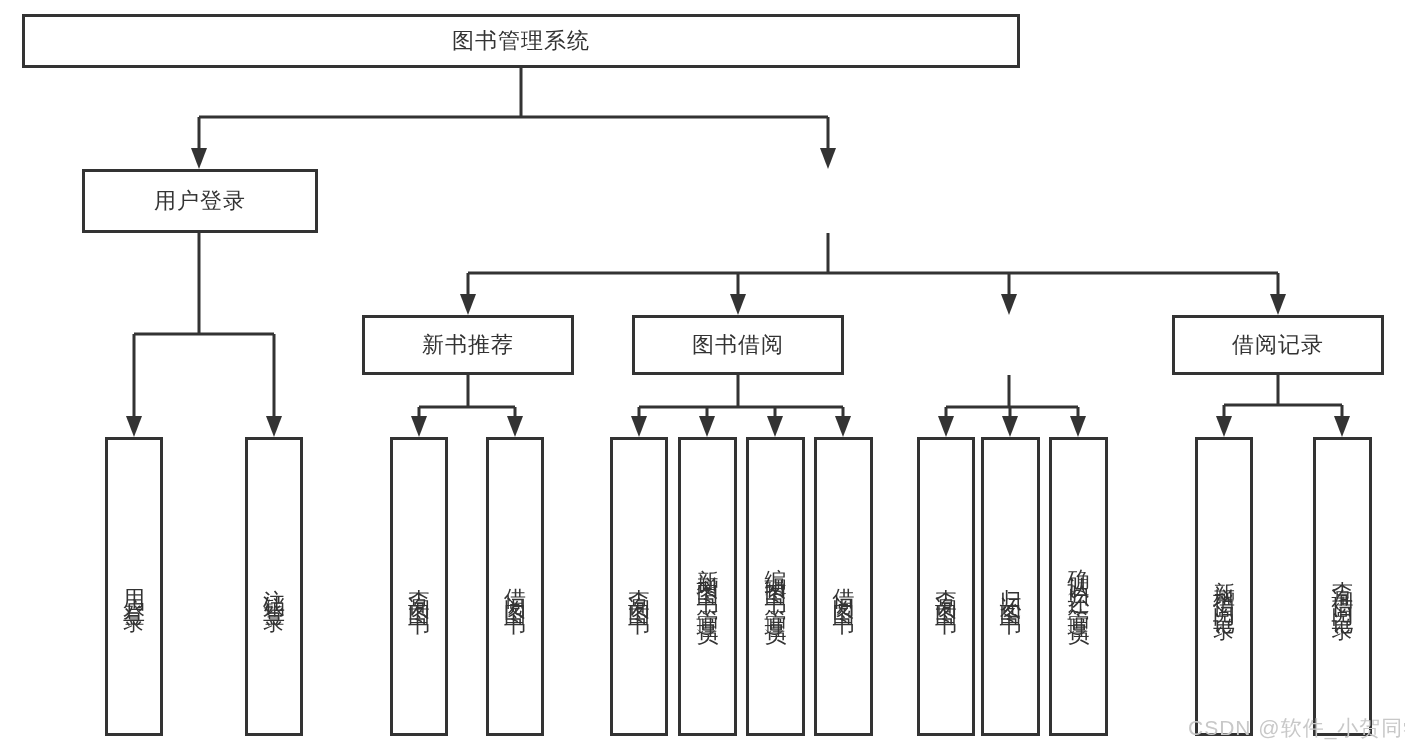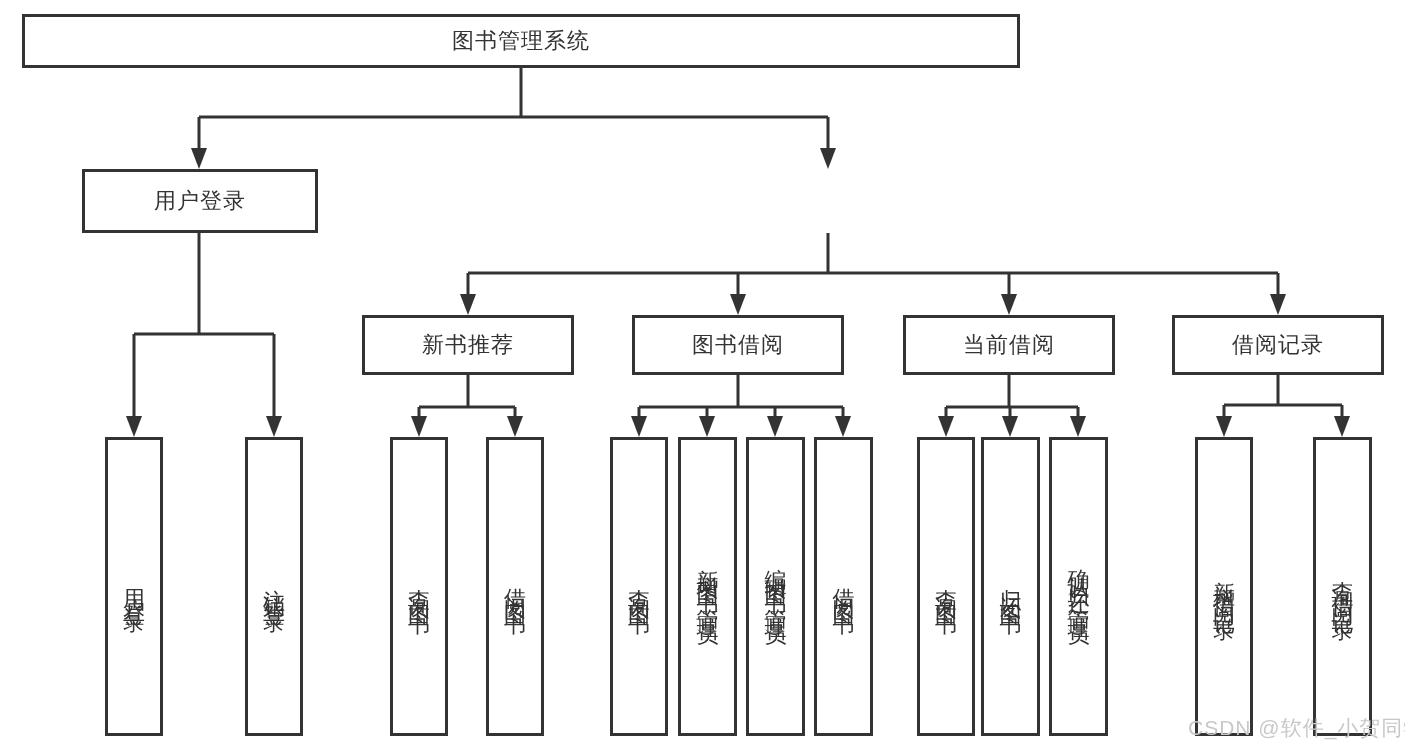--- a/index.html
+++ b/index.html
@@ -101,23 +101,20 @@
   <div class="box" style="left:82px;top:169px;width:236px;height:64px">
     <span class="hlabel">用户登录</span>
   </div>
 
   <div class="box" style="left:632px;top:315px;width:212px;height:60px">
     <span class="hlabel">图书借阅</span>
   </div>
   <div class="box" style="left:362px;top:315px;width:212px;height:60px">
     <span class="hlabel">新书推荐</span>
   </div>
-  <div class="box" style="left:903px;top:315px;width:212px;height:60px">
-    <span class="hlabel">当前借阅</span>
-  </div>
   <div class="box" style="left:1172px;top:315px;width:212px;height:60px">
     <span class="hlabel">借阅记录</span>
   </div>
 
   <div class="box leaf" style="left:105px;top:437px;width:58px;height:299px">
     <span class="vlabel">用户登录</span>
   </div>
   <div class="box leaf" style="left:245px;top:437px;width:58px;height:299px">
     <span class="vlabel">注销登录</span>
   </div>

